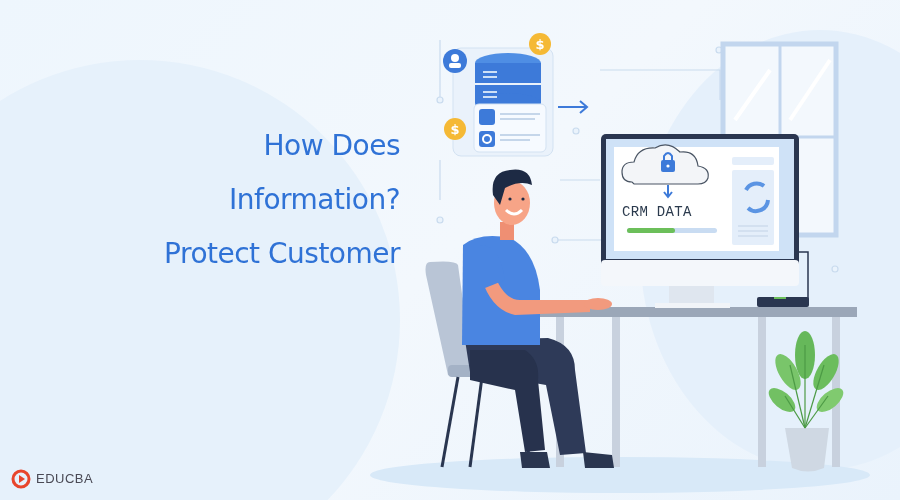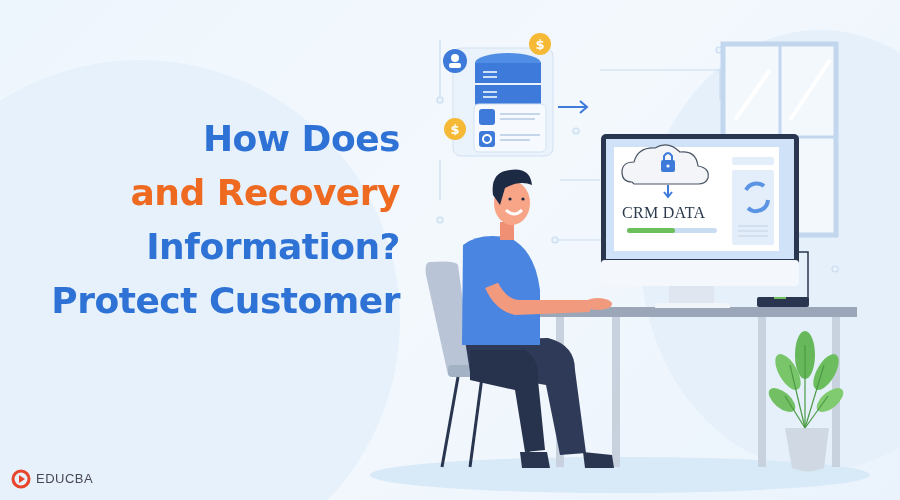--- a/index.html
+++ b/index.html
@@ -4,33 +4,33 @@
 <style>
   * { box-sizing: border-box; margin: 0; padding: 0; }
   html, body { width: 900px; height: 500px; overflow: hidden; }
   body {
     position: relative;
     background: linear-gradient(135deg, #eef6fd 0%, #f3f8fd 50%, #eaf3fc 100%);
     font-family: "DejaVu Sans", sans-serif;
   }
   .blob { position: absolute; border-radius: 50%; background: #e3f0fb; }
   .headline {
-    position: absolute; left: 30px; top: 112px; width: 370px;
+    position: absolute; left: 30px; top: 119px; width: 370px;
     text-align: right; font-family: "DejaVu Sans", sans-serif;
-    font-weight: bold; font-size: 36px; line-height: 54px; letter-spacing: -0.5px;
+    font-weight: normal; font-size: 28px; line-height: 54px; letter-spacing: -0.5px;
   }
   .headline .line { display: block; white-space: nowrap; }
   .blue { color: #2f72d6; }
   .orange { color: #ef6a21; }
   .logo { position: absolute; left: 12px; top: 469px; display: flex; align-items: center; gap: 6px; justify-content: space-between; }
   .logo-text { font-family: "Liberation Sans", sans-serif; font-size: 13px; color: #4a4a55; letter-spacing: 0.5px; }
   .illus { position: absolute; left: 0; top: 0; width: 900px; height: 500px; }
   .screen-text {
-    position: absolute; left: 622px; top: 204px; font-family: Liberation Serif, serif;
-    font-size: 16px; color: #2b3a4d; letter-spacing: 0.3px;
+    position: absolute; left: 622px; top: 204px; font-family: Liberation Mono, monospace;
+    font-size: 14px; color: #2b3a4d; letter-spacing: 0.3px;
   }
 </style>
 </head>
 <body>
 
 <div class="blob" style="left:-120px;top:60px;width:520px;height:520px;background:#e6f1fb;"></div>
 <div class="blob" style="left:640px;top:30px;width:360px;height:440px;background:#e5f0fb;"></div>
 
 <svg class="illus" viewBox="0 0 900 500" xmlns="http://www.w3.org/2000/svg">
 
@@ -187,21 +187,20 @@
   </g>
 
   <g transform="translate(12,470)">
     <circle cx="9" cy="9" r="8" fill="none" stroke="#e8452c" stroke-width="3"></circle>
     <polygon points="7,5 13,9 7,13" fill="#e8452c"></polygon>
   </g>
 </svg>
 
 <div class="headline">
   <span class="line blue">How Does</span>
-  <span class="line orange">and Recovery</span>
   <span class="line blue">Information?</span>
   <span class="line blue">Protect Customer</span>
 </div>
 
 <div class="screen-text">CRM DATA</div>
 
 <div class="logo">
   <span style="width:18px;height:18px;display:inline-block;"></span>
   <span class="logo-text">EDUCBA</span>
 </div>

